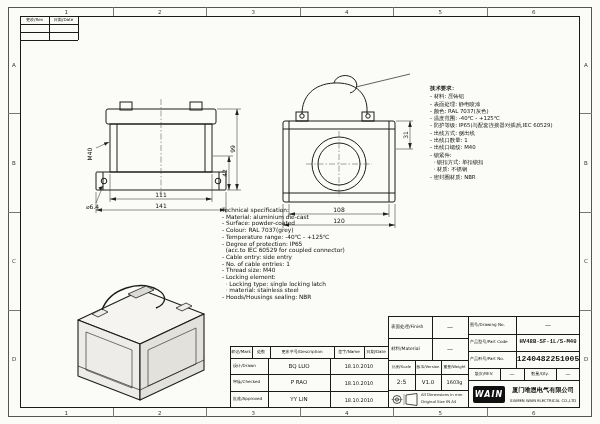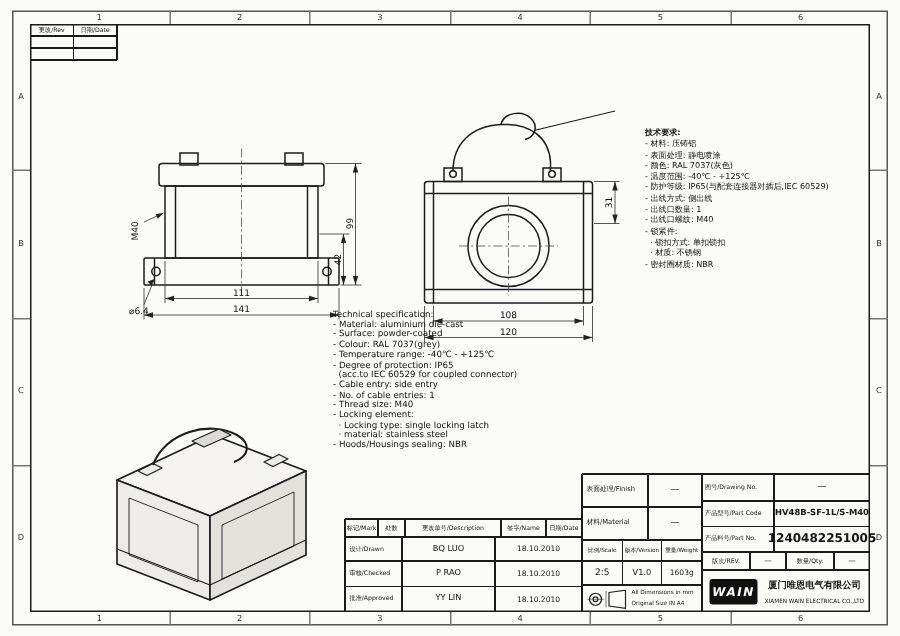--- a/index.html
+++ b/index.html
@@ -13,21 +13,21 @@
   .zst{left:20px;right:20px;top:7px;height:9px;}
   .zsb{left:20px;right:20px;top:408px;height:9px;}
   .zst>div+div,.zsb>div+div{border-left:1px solid #777;}
   .zsl{left:8px;width:12px;top:16px;bottom:16px;flex-direction:column;}
   .zsr{left:580px;width:12px;top:16px;bottom:16px;flex-direction:column;}
   .zsl>div+div,.zsr>div+div{border-top:1px solid #777;}
   .c{position:absolute;color:#141414;line-height:1.2;}
   .ctr{display:flex;align-items:center;justify-content:center;text-align:center;}
   .lft{display:flex;align-items:center;text-align:left;}
   .nw{white-space:nowrap;}
-  .b{font-weight:bold;}
+  .b{font-weight:bold;font-family:Liberation Mono, monospace;}
   .f38{font-size:3.8px;}
   .f4{font-size:4.1px;}
   .f45{font-size:4.5px;}
   .f5{font-size:5px;}
   .f55{font-size:5.5px;}
   .f6{font-size:6px;}
   .f8{font-size:8px;}
   .note-line{white-space:pre;}
   #notes-cn{left:430px;top:86px;width:150px;font-size:5.4px;line-height:7.3px;color:#111;}
   #notes-en{left:222px;top:207px;width:202px;font-size:5.8px;line-height:6.7px;color:#111;}

